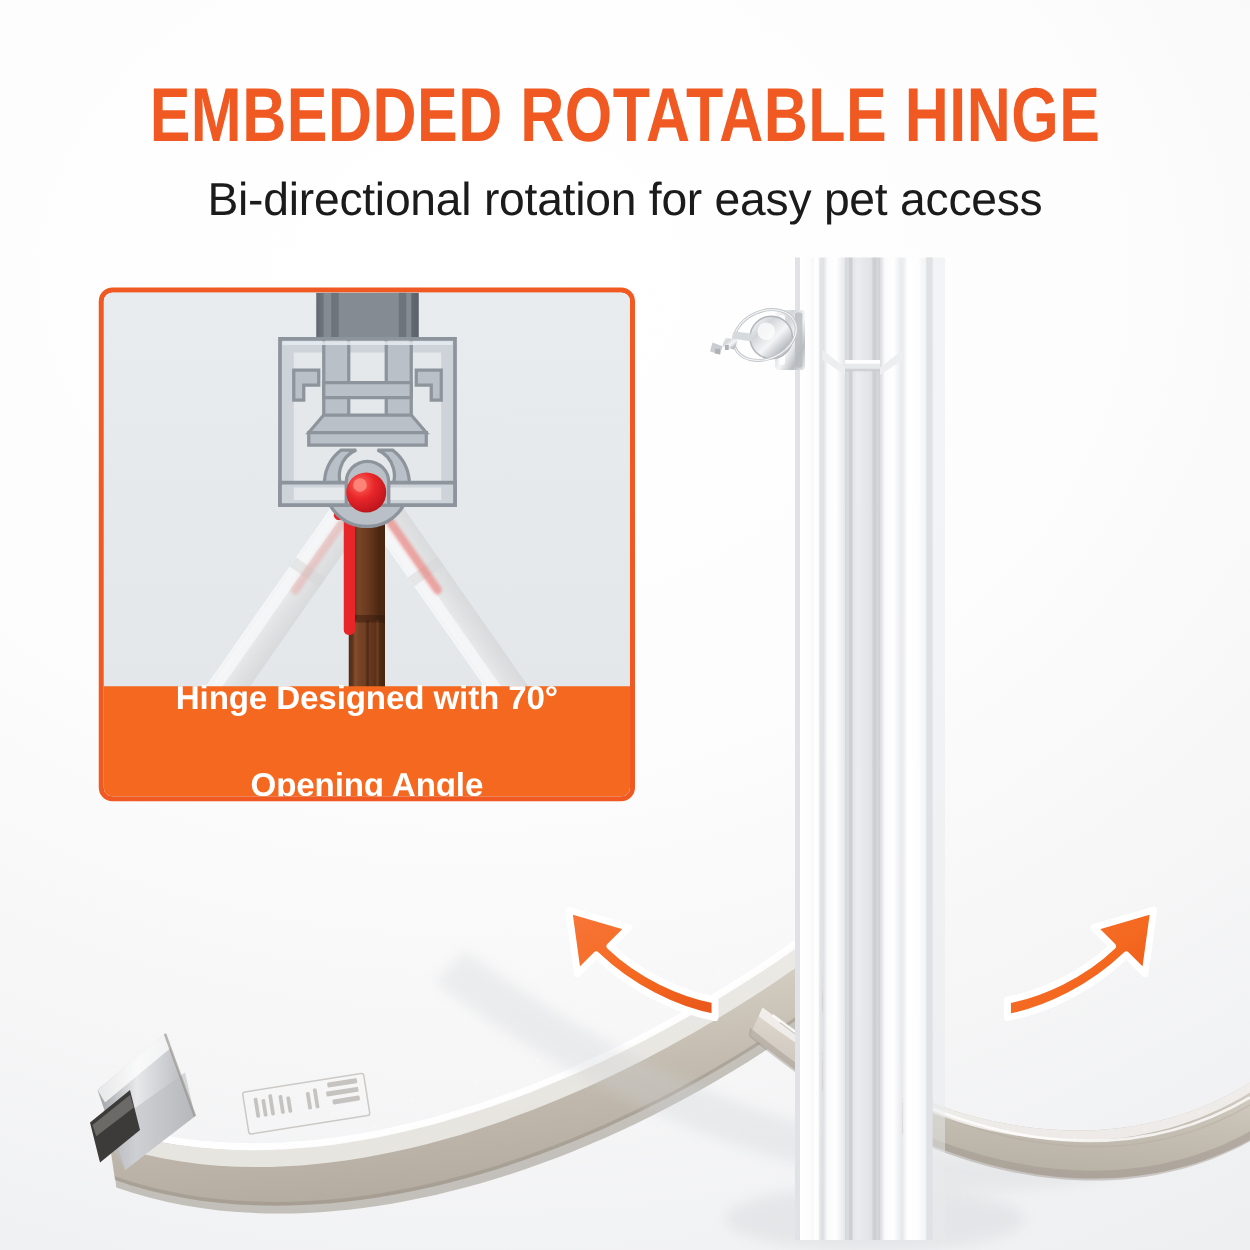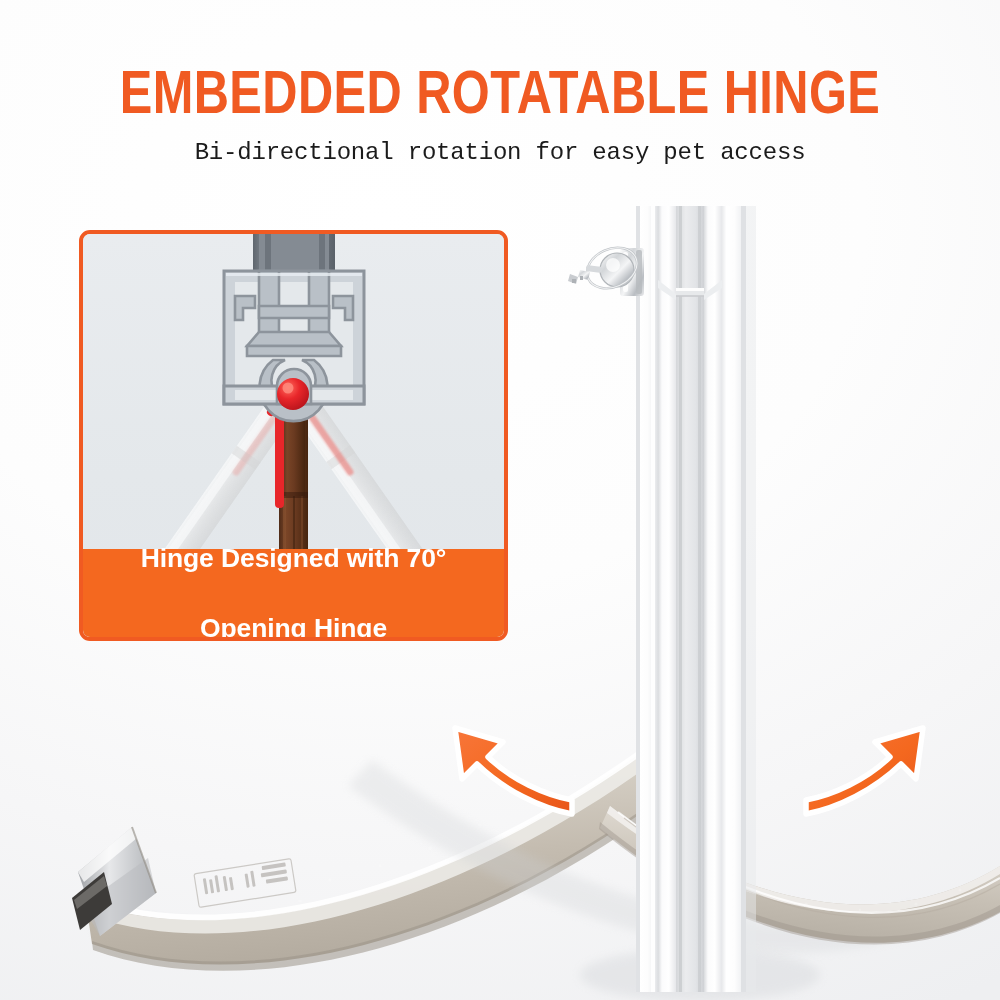--- a/index.html
+++ b/index.html
@@ -36,26 +36,25 @@
     line-height: 1.0;
     letter-spacing: 0.5px;
     color: #f05a22;
     transform: scaleX(0.80);
     transform-origin: center top;
     white-space: nowrap;
   }
   #subtitle {
     margin: 0;
     padding-top: 16px;
-    font-size: 24px;
+    font-size: 37px;
     font-weight: 400;
     color: #1b1b1b;
     letter-spacing: -0.2px;
     white-space: nowrap;
-    font-family: Liberation Mono, monospace;
   }
 
   
   #inset {
     position: absolute;
     left: 79px;
     top: 230px;
     width: 429px;
     height: 411px;
     border: 4px solid #f05a22;
@@ -393,21 +392,21 @@
 
         <g>
           <circle cx="210" cy="160" r="16" fill="url(#pivotGrad)"></circle>
           <circle cx="205" cy="154" r="5.5" fill="#ff8d80" opacity="0.8"></circle>
         </g>
       </svg>
     </div>
 
     <div id="inset-caption">
       <span>Hinge Designed with 70°</span>
-      <span>Opening Hinge</span>
+      <span>Opening Angle</span>
     </div>
   </div>
 
   <svg class="abs" style="left:0;top:0;z-index:35;" width="1000" height="1000" viewBox="0 0 1000 1000">
     <defs>
       <linearGradient id="arrGrad" x1="0" y1="0" x2="1" y2="1">
         <stop offset="0%" stop-color="#f8763a"></stop>
         <stop offset="55%" stop-color="#f4681f"></stop>
         <stop offset="100%" stop-color="#e8551a"></stop>
       </linearGradient>

